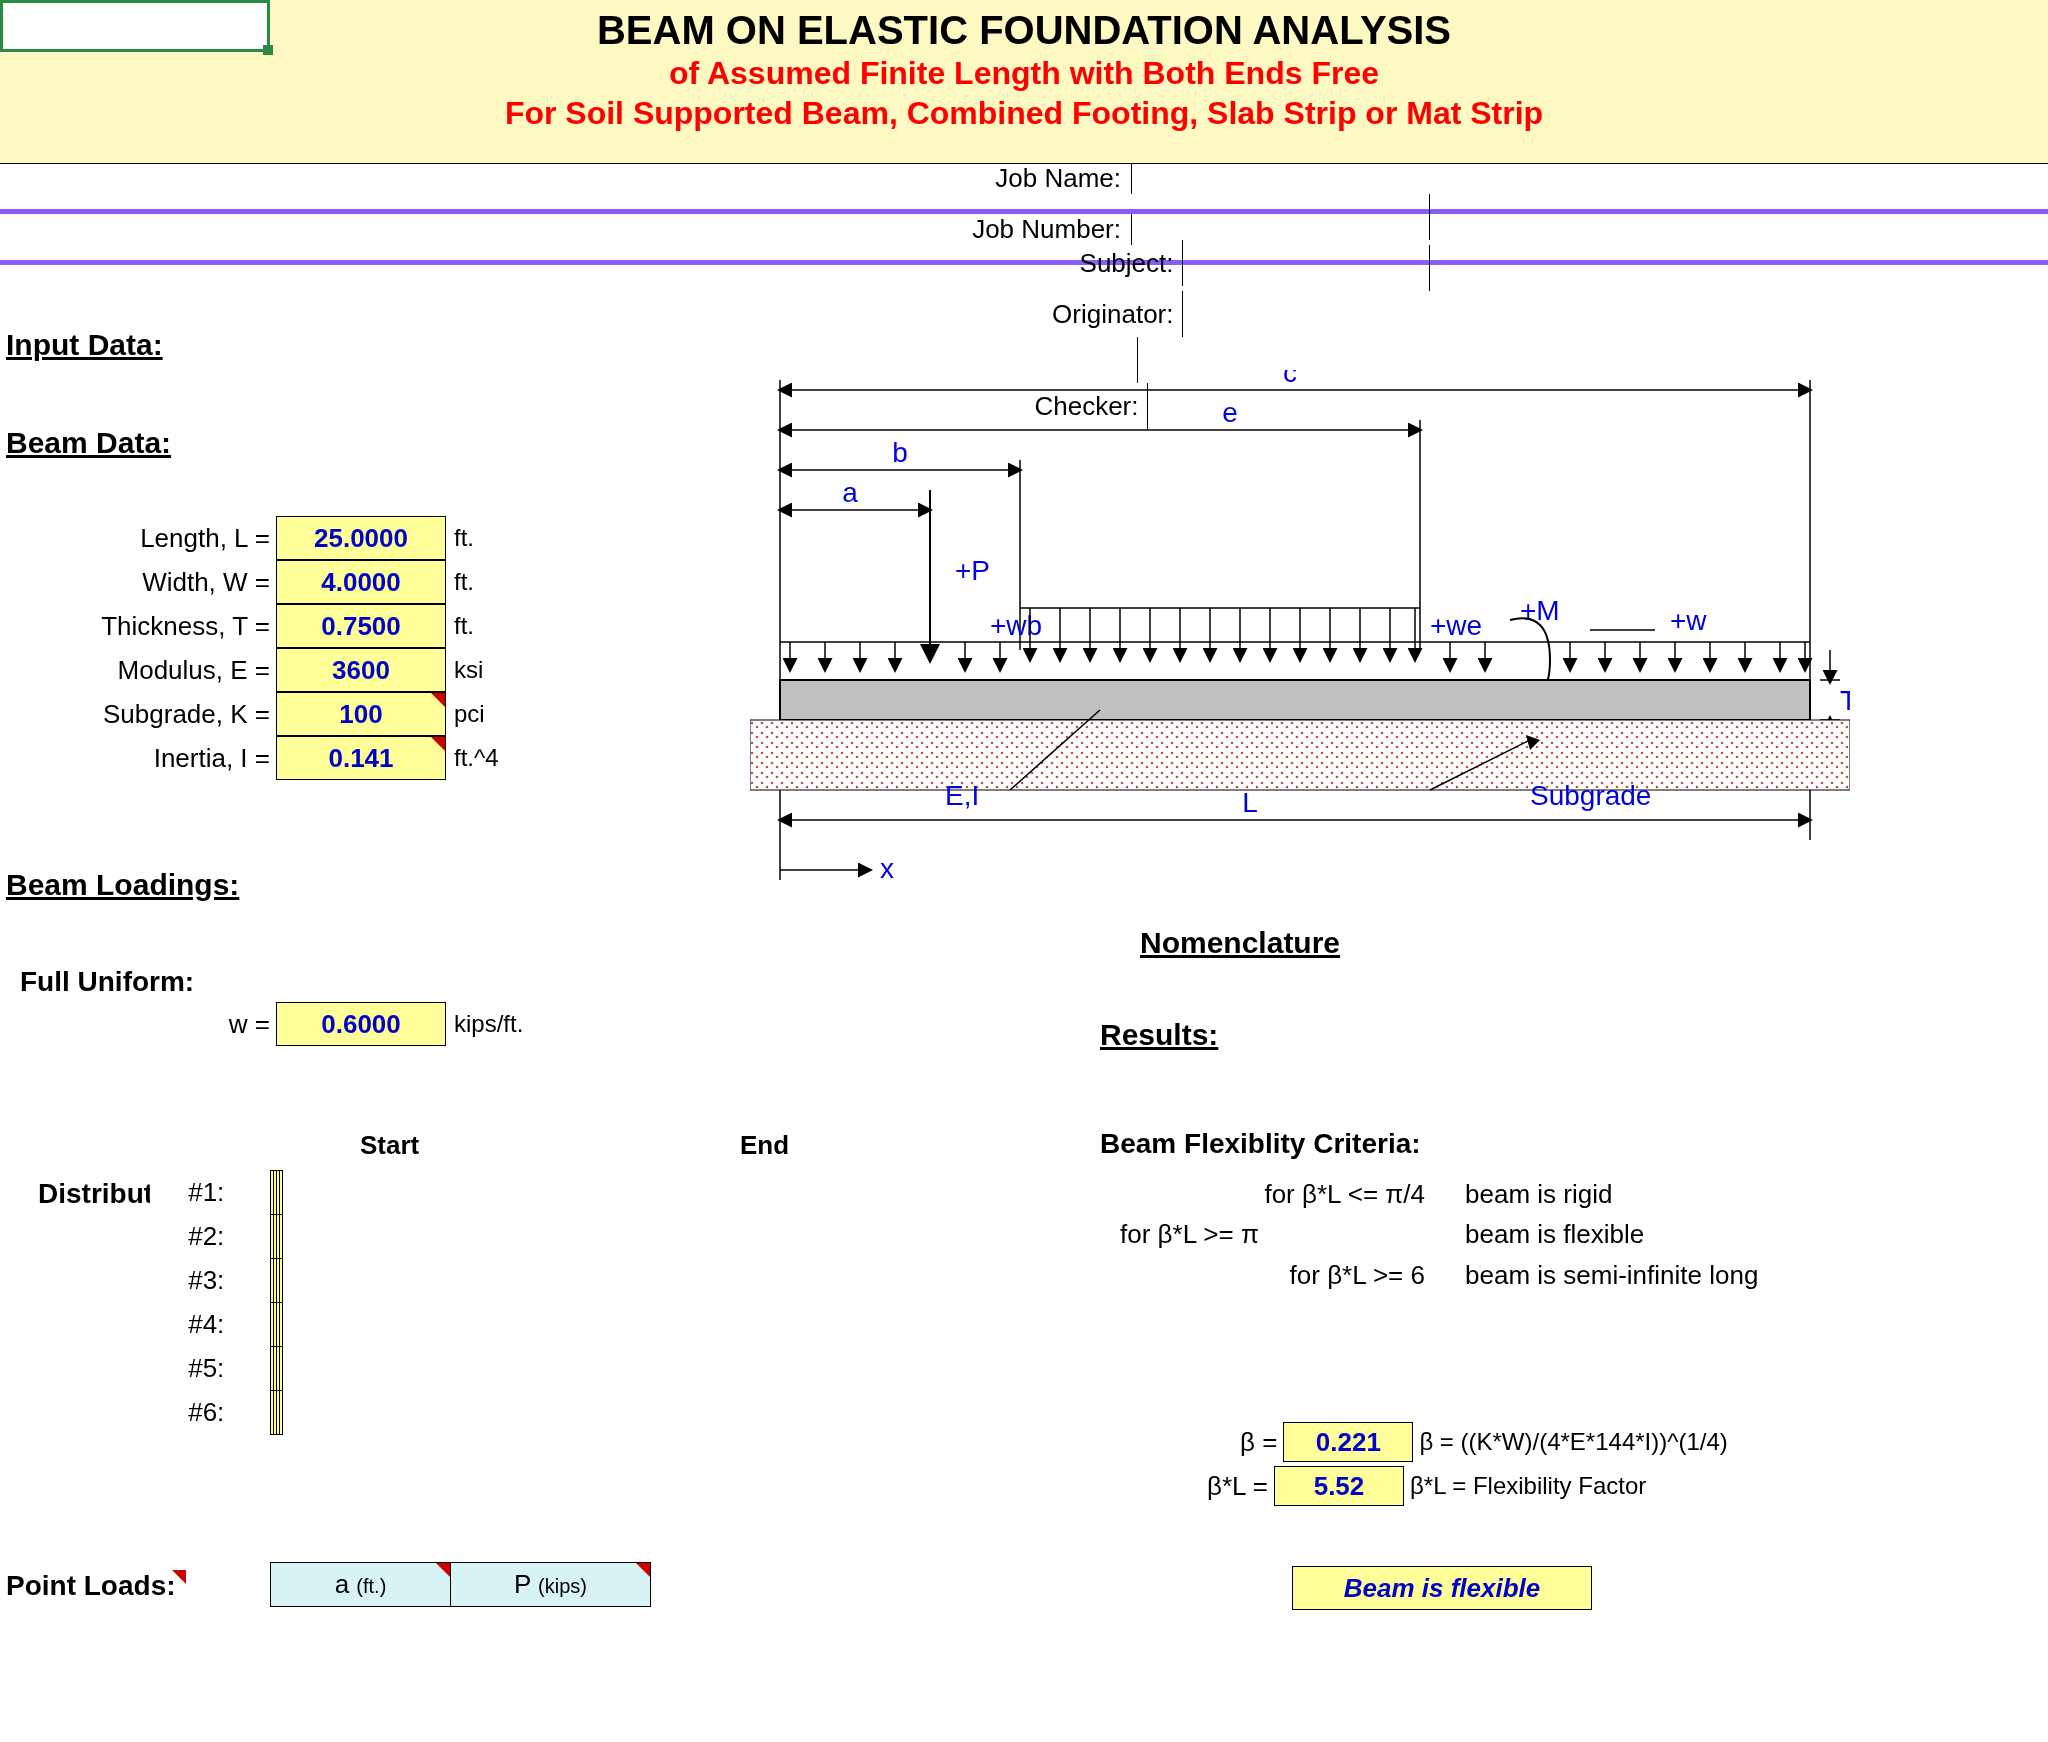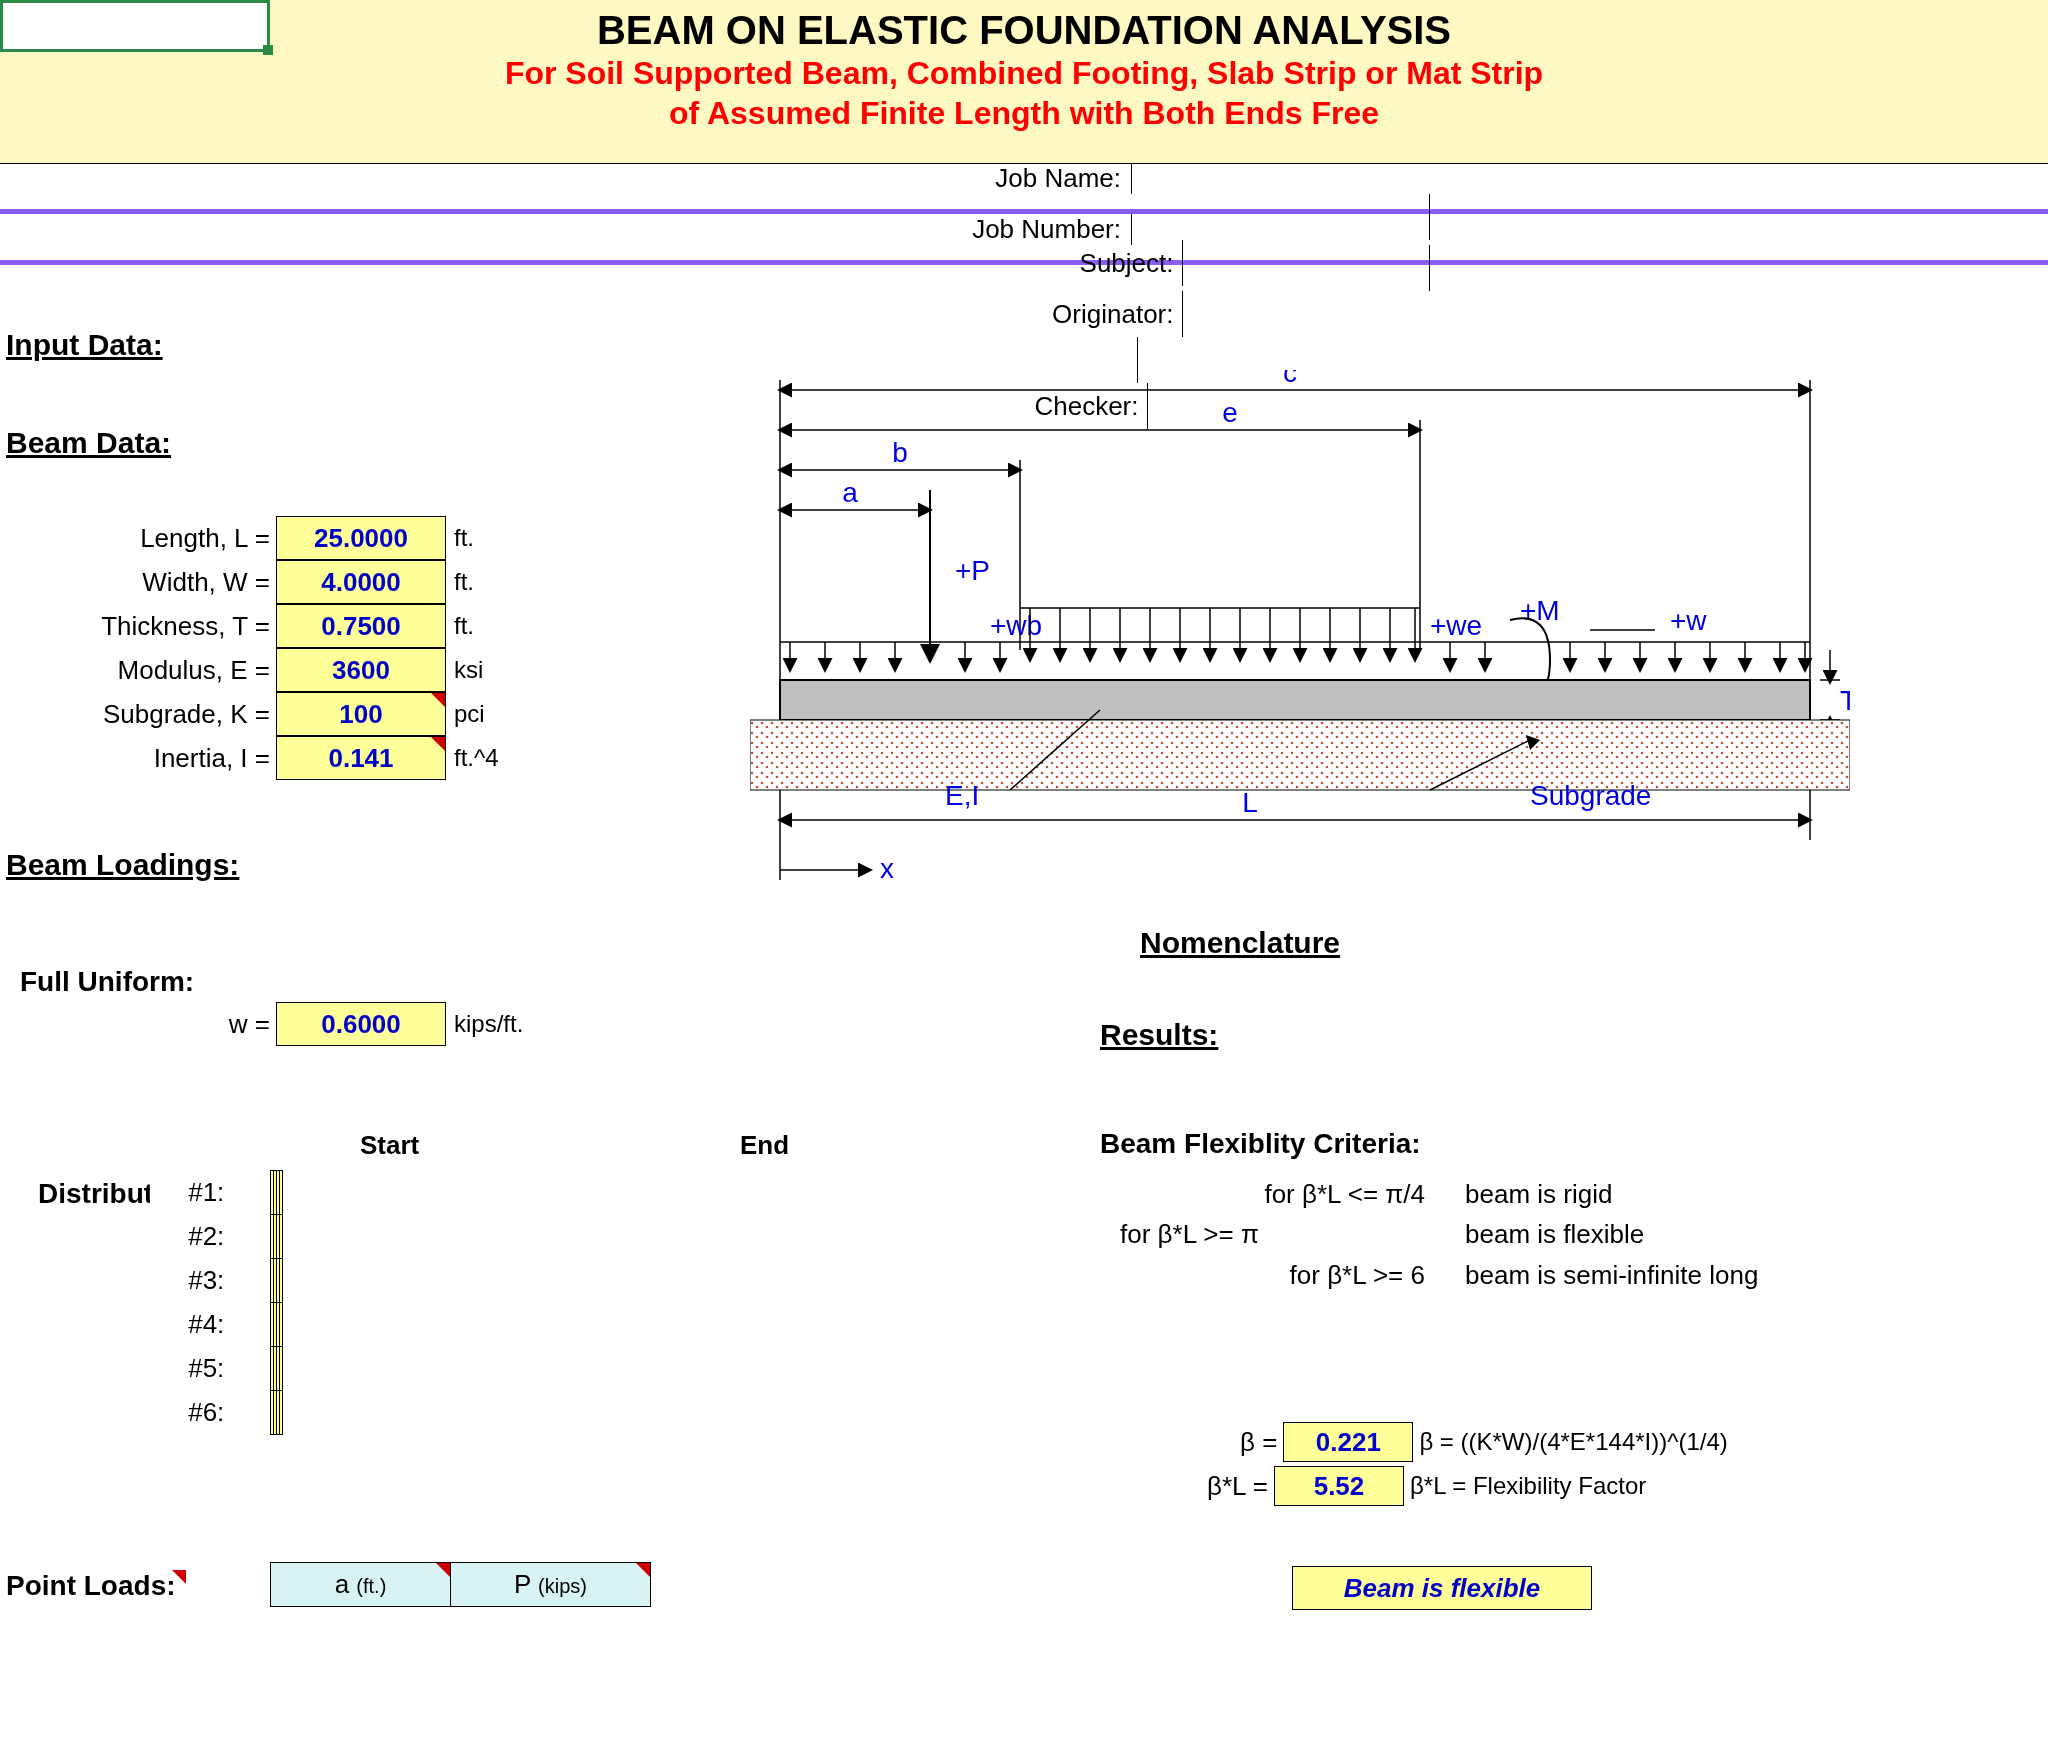--- a/index.html
+++ b/index.html
@@ -217,22 +217,22 @@
   .thin { stroke: #000; stroke-width: 1.5; fill: none; }
 
 </style>
 </head>
 <body>
 
 <div class="page">
 
   <div class="banner">
     <div class="title">BEAM ON ELASTIC FOUNDATION ANALYSIS</div>
+    <div class="sub">of Assumed Finite Length with Both Ends Free</div>
     <div class="sub">For Soil Supported Beam, Combined Footing, Slab Strip or Mat Strip</div>
-    <div class="sub">of Assumed Finite Length with Both Ends Free</div>
   </div>
 
   <div class="cell-selector">
     <div class="handle"></div>
   </div>
 
   <div class="meta">
     <div class="meta-row">
       <div class="meta-label">Job Name:</div>
       <div class="meta-val" style="width:795px"></div>
@@ -276,21 +276,21 @@
     <div class="bd-label">Subgrade, K =</div>
     <div class="bd-input red-tri">100</div>
     <div class="bd-unit">pci</div>
   </div>
   <div class="bd-row" style="top:736px">
     <div class="bd-label">Inertia, I =</div>
     <div class="bd-input red-tri">0.141</div>
     <div class="bd-unit">ft.^4</div>
   </div>
 
-  <div class="section-h" style="left:6px;top:840px;font-size:30px">Beam Loadings:</div>
+  <div class="section-h" style="left:6px;top:860px;font-size:30px">Beam Loadings:</div>
 
   <div class="section-h red-tri" style="left:20px;top:958px;text-decoration:none;font-size:28px;padding-right:14px">Full Uniform:</div>
 
   <div class="bd-row" style="top:1002px">
     <div class="bd-label">w =</div>
     <div class="bd-input">0.6000</div>
     <div class="bd-unit">kips/ft.</div>
   </div>
 
   <div style="position:absolute;left:360px;top:1130px;font-weight:bold">Start</div>

